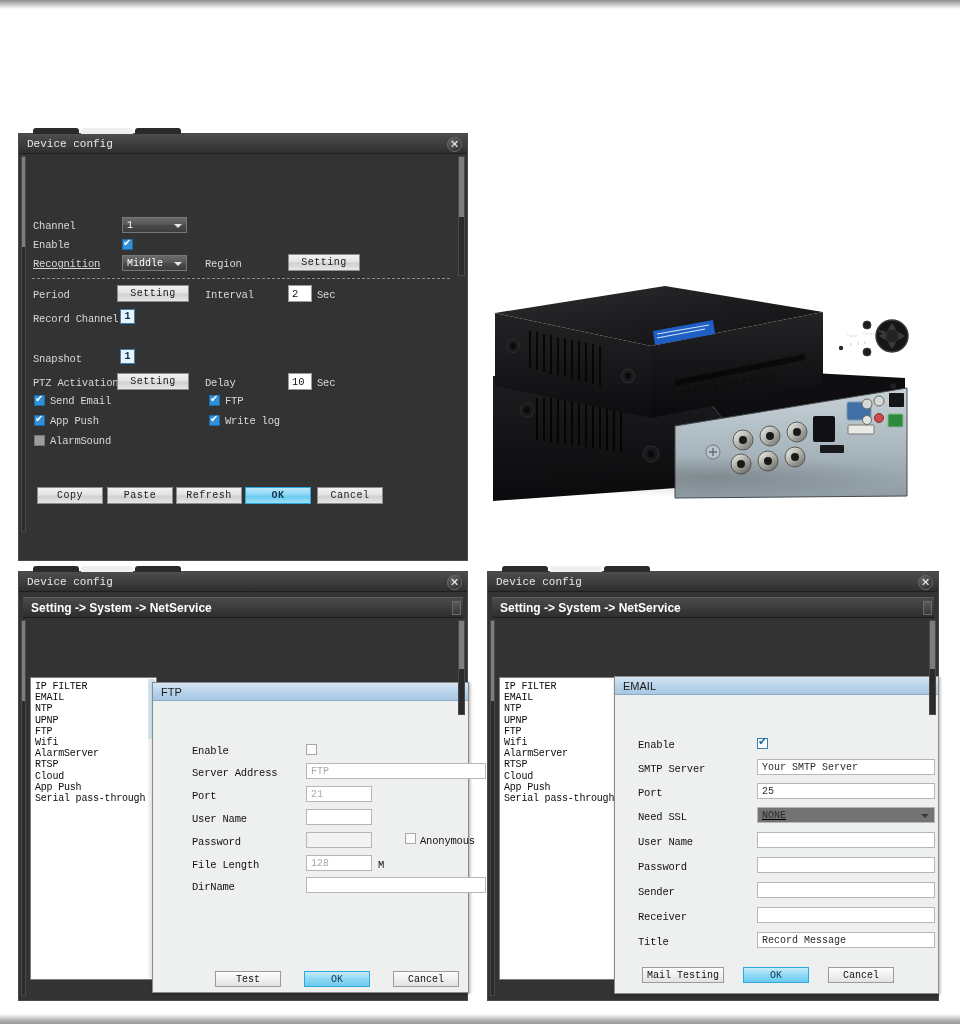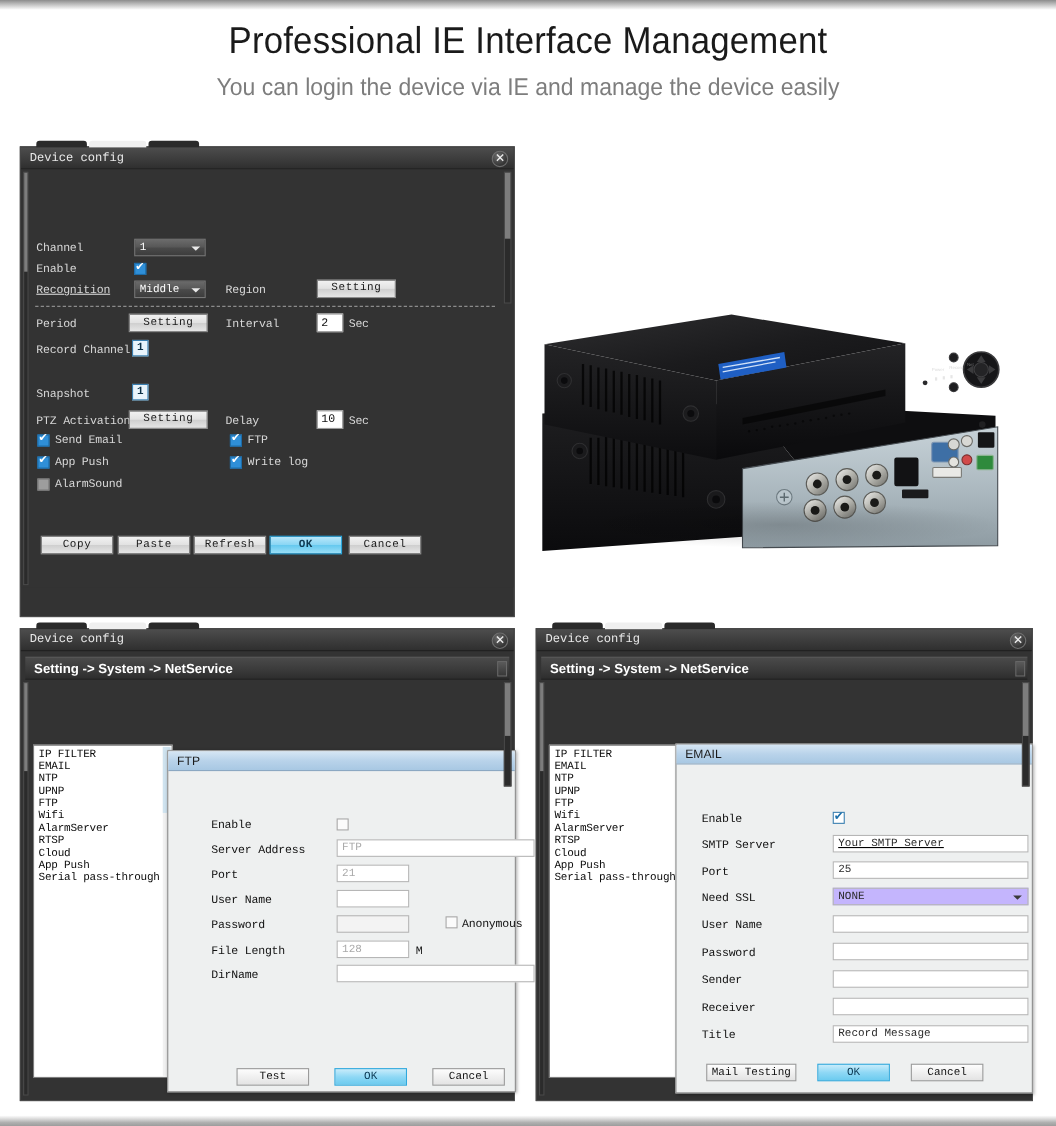--- a/index.html
+++ b/index.html
@@ -168,22 +168,22 @@
   .inp-l {
     position:absolute; height:16px; background:#ffffff; border:1px solid #b6b6b6;
     display:flex; align-items:center; cursor:text;
   }
   .inp-l span {
     font-family:"Liberation Mono", monospace; font-size:10px; color:#2a2a2a; margin-left:4px;
   }
   .inp-l.placeholder span { color:#a9a9a9; }
   .inp-l.grey { background:#f3f3f3; }
   .sel-l {
-    position:absolute; height:16px; background:#c4b5fd; border:1px solid #b6b6b6;
-    display:flex; align-items:center; cursor:pointer;
+    position:absolute; height:16px; background:#737373; border:1px solid #b6b6b6;
+    display:flex; align-items:center; cursor:pointer;text-decoration:underline;
   }
   .sel-l span {
     font-family:"Liberation Mono", monospace; font-size:10px; color:#2a2a2a; margin-left:4px;
   }
   .sel-l .arw {
     position:absolute; right:5px; top:6px;
     width:0;height:0;border-left:4px solid transparent;border-right:4px solid transparent;
     border-top:4px solid #3a3a3a;
   }
   .chk-l {
@@ -214,24 +214,20 @@
   }
 </style>
 </head>
 <body>
 
 <div class="page">
 
   <div class="edge-band top"></div>
   <div class="edge-band bottom"></div>
 
-  <div class="heading-wrap">
-    <div class="h-title">Professional IE Interface Management</div>
-    <div class="h-sub">You can login the device via IE and manage the device easily</div>
-  </div>
 
   <div class="photo" style="left:475px; top:268px; width:460px; height:245px;">
     <div class="dvr-shadow" style="left:40px; top:188px; width:390px; height:42px;"></div>
     <svg width="460" height="245" viewBox="0 0 460 245">
       <defs>
         <linearGradient id="topface" x1="0" y1="0" x2="1" y2="1">
           <stop offset="0%" stop-color="#2e2e30"></stop>
             <stop offset="55%" stop-color="#1b1b1d"></stop>
             <stop offset="100%" stop-color="#121214"></stop>
         </linearGradient>
@@ -587,21 +583,21 @@
 
       <div class="subpanel" style="left:126px; top:58px; width:325px; height:318px;">
         <div class="subpanel-head">
           <span>EMAIL</span>
         </div>
 
         <div class="lbl-l" style="left:23px; top:62px;">Enable</div>
         <div class="chk-l on" style="left:142px; top:61px;"></div>
 
         <div class="lbl-l" style="left:23px; top:86px;">SMTP Server</div>
-        <div class="inp-l" style="left:142px; top:82px; width:178px;text-decoration:underline;">
+        <div class="inp-l" style="left:142px; top:82px; width:178px;">
           <span>Your SMTP Server</span>
         </div>
 
         <div class="lbl-l" style="left:23px; top:110px;">Port</div>
         <div class="inp-l" style="left:142px; top:106px; width:178px;">
           <span>25</span>
         </div>
 
         <div class="lbl-l" style="left:23px; top:134px;">Need SSL</div>
         <div class="sel-l" style="left:142px; top:130px; width:178px;">

